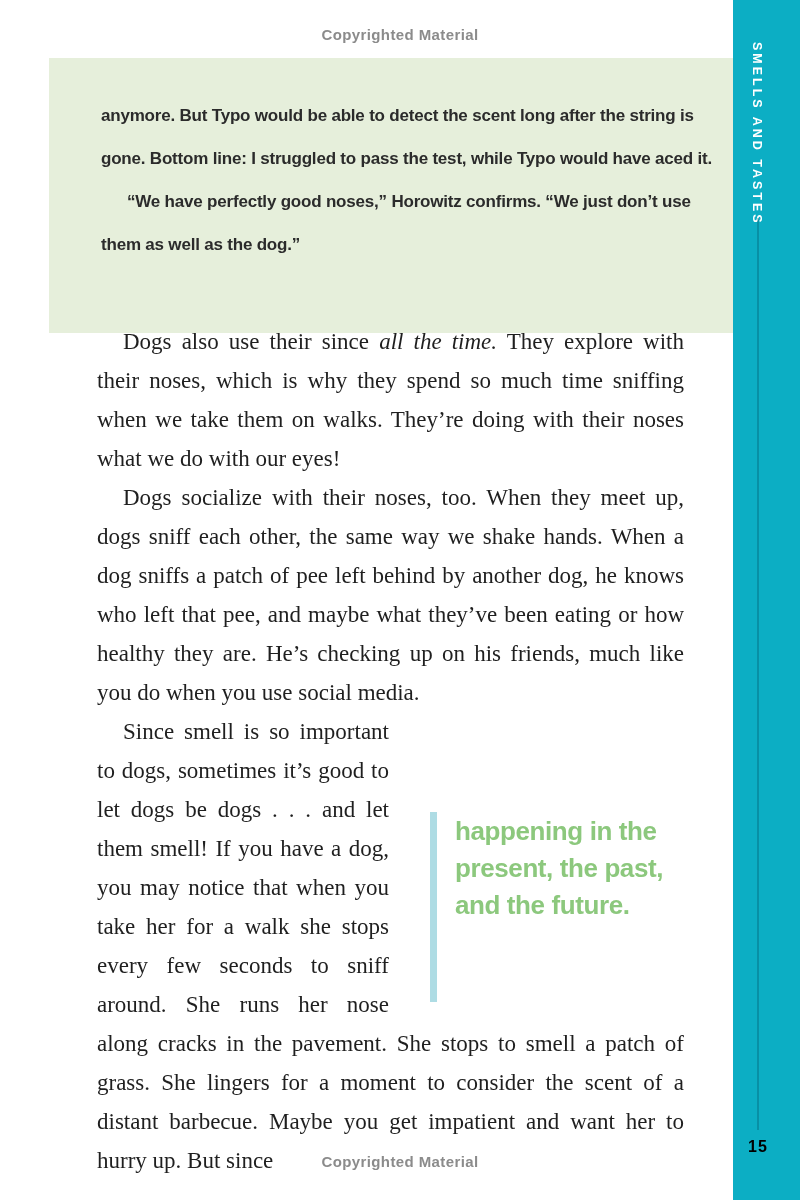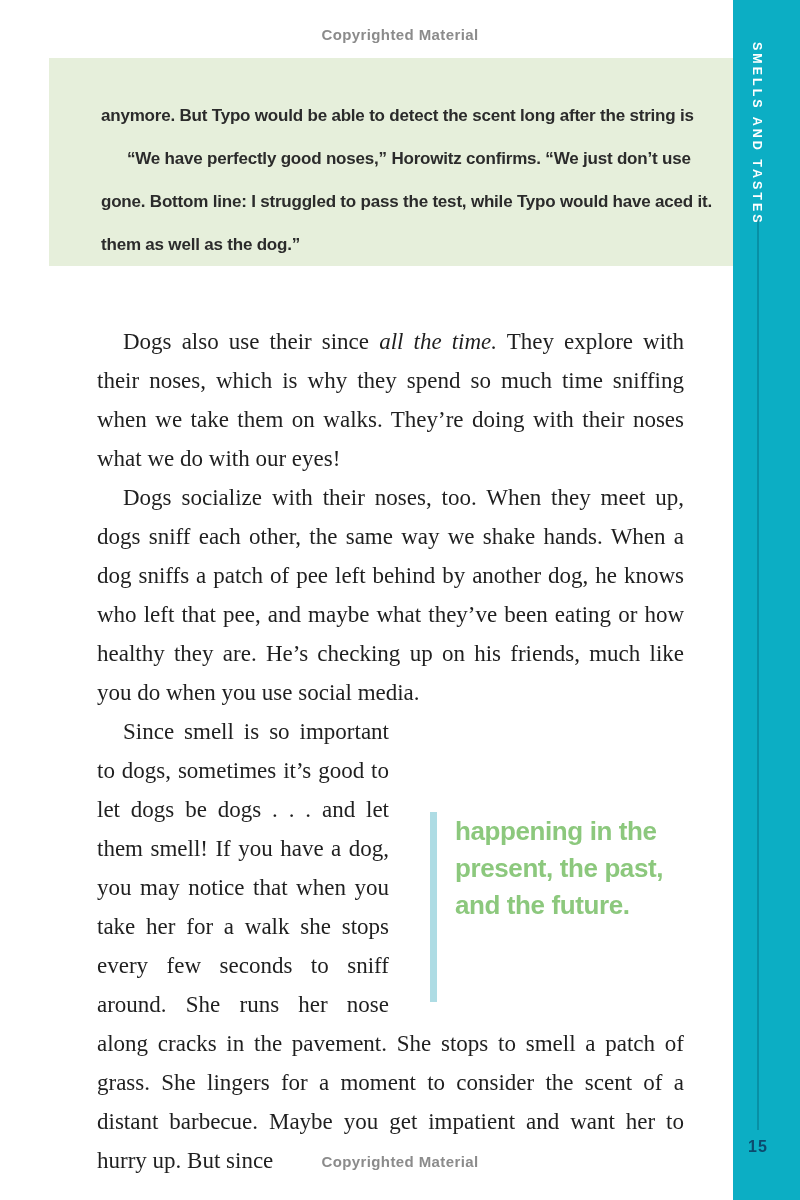--- a/index.html
+++ b/index.html
@@ -25,21 +25,21 @@
   }
   .copyright-top { top: 26px; }
   .copyright-bottom { top: 1153px; }
 
   
   .callout {
     position: absolute;
     left: 49px;
     top: 58px;
     width: 684px;
-    height: 208px;
+    height: 275px;
     box-sizing: border-box;
     padding: 36px 46px 0 52px;
     background: #e6efdb;
   }
   .callout-line {
     font-size: 17px;
     font-weight: bold;
     letter-spacing: -0.2px;
     color: #2b2b2b;
     line-height: 43px;
@@ -122,37 +122,37 @@
     width: 2px;
     height: 912px;
     background: rgba(0, 70, 85, 0.28);
   }
   .sidebar-page {
     position: absolute;
     top: 1138px;
     left: 0;
     width: 50px;
     text-align: center;
-    color: #0c4a6e;
+    color: #000000;
     font-size: 16px;
     font-weight: bold;
     letter-spacing: 1px;
   }
 </style>
 </head>
 <body>
 
 <div class="page">
 
   <div class="copyright copyright-top">Copyrighted Material</div>
 
   <div class="callout">
     <div class="callout-line">anymore. But Typo would be able to detect the scent long after the string is</div>
+    <div class="callout-line">gone. Bottom line: I struggled to pass the test, while Typo would have aced it.</div>
     <div class="callout-line indent">“We have perfectly good noses,” Horowitz confirms. “We just don’t use</div>
-    <div class="callout-line">gone. Bottom line: I struggled to pass the test, while Typo would have aced it.</div>
     <div class="callout-line">them as well as the dog.”</div>
   </div>
 
   <div class="content">
     <p><span>Dogs also use their since </span><em>all the time.</em><span> They explore with their noses, which is why they spend so much time sniffing when we take them on walks. They’re doing with their noses what we do with our eyes!</span></p>
 
     <p>Dogs socialize with their noses, too. When they meet up, dogs sniff each other, the same way we shake hands. When a dog sniffs a patch of pee left behind by another dog, he knows who left that pee, and maybe what they’ve been eating or how healthy they are. He’s checking up on his friends, much like you do when you use social media.</p>
 
     <p><span class="pq-float">
           <span class="pq-bar"></span>

